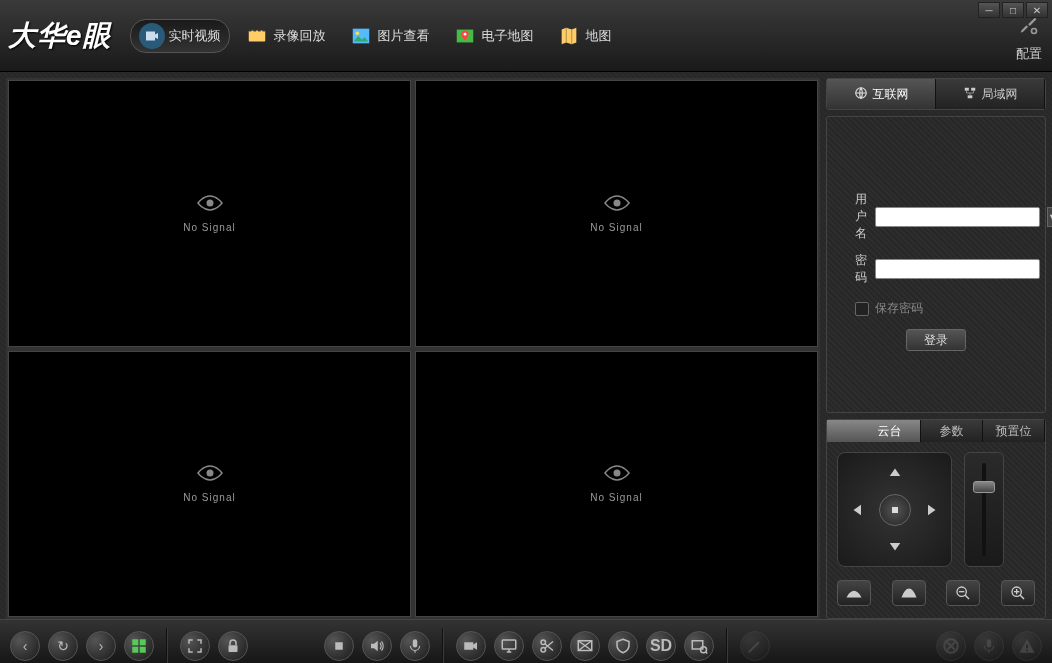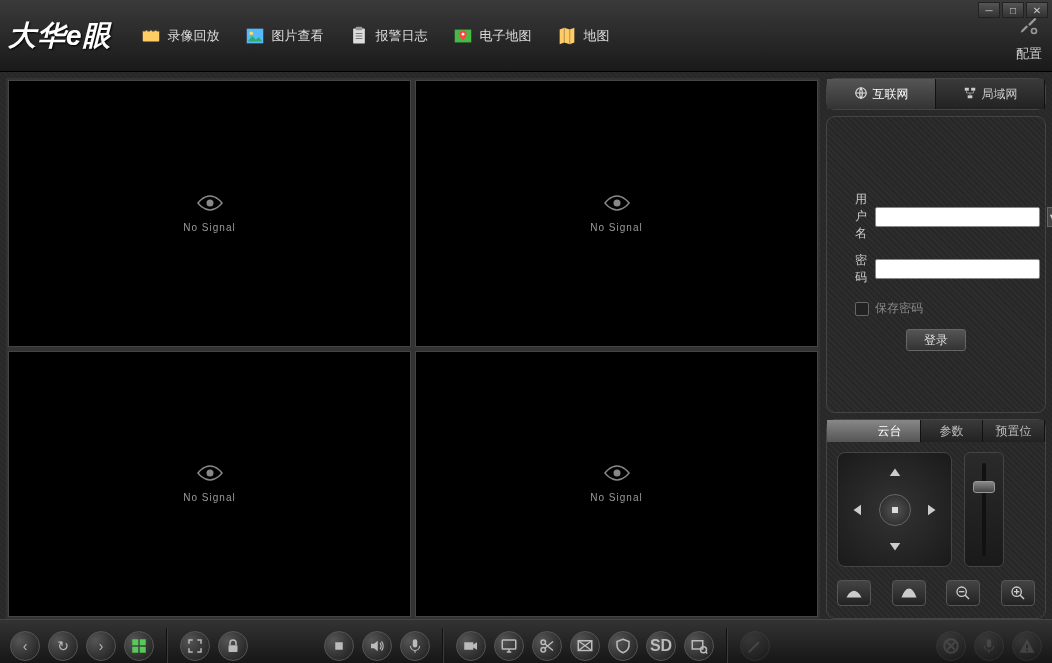--- a/index.html
+++ b/index.html
@@ -78,21 +78,21 @@
   color: #888;
 }
 .eye-icon { margin-bottom: 6px; opacity: 0.8; }
 .no-signal { font-size: 10px; letter-spacing: 1px; color: #9a9a9a; }
 .side {
   width: 220px; display: flex; flex-direction: column; gap: 6px;
 }
 .side-panel {
   background: #2a2a2a;
   background-image: repeating-linear-gradient(45deg, #2d2d2d 0 2px, #272727 2px 4px);
-  border: 1px solid #444; border-radius: 9px;
+  border: 1px solid #444; border-radius: 3px;
 }
 .net-tabs { display: flex; height: 30px; }
 .net-tab {
   flex: 1; display: flex; align-items: center; justify-content: center; gap: 5px;
   font-size: 12px; cursor: pointer; color: #ccc;
   background: linear-gradient(to bottom, #3a3a3a, #222);
   border-right: 1px solid #111;
 }
 .net-tab.active {
   background: linear-gradient(to bottom, #555, #333);
@@ -209,20 +209,28 @@
 .fbtn svg { width: 18px; height: 18px; }
 </style>
 </head>
 <body>
 
 <div class="titlebar">
   <div class="logo">
     <span>大华e眼</span>
   </div>
   <div class="nav">
+    <div class="nav-item active">
+      <span class="nav-icon" style="background:#2a5a7a;border-radius:50%;">
+        <svg viewBox="0 0 24 24" width="18" height="18" fill="#cde">
+            <path d="M4 6h12v12H4z M16 10l4-2v8l-4-2z"></path>
+          </svg>
+      </span>
+      <span>实时视频</span>
+    </div>
     <div class="nav-item">
       <span class="nav-icon">
         <svg viewBox="0 0 24 24" width="22" height="22" fill="#fc6">
             <rect x="3" y="6" width="18" height="12" rx="1"></rect>
             <rect x="3" y="4" width="3" height="3" fill="#333"></rect>
             <rect x="8" y="4" width="3" height="3" fill="#333"></rect>
             <rect x="13" y="4" width="3" height="3" fill="#333"></rect>
             <rect x="18" y="4" width="3" height="3" fill="#333"></rect>
           </svg>
       </span>
@@ -230,32 +238,20 @@
     </div>
     <div class="nav-item">
       <span class="nav-icon">
         <svg viewBox="0 0 24 24" width="22" height="22">
             <rect x="3" y="4" width="18" height="16" fill="#5bf"></rect>
             <circle cx="8" cy="9" r="2" fill="#fd5"></circle>
             <path d="M4 18l5-6 4 4 3-3 4 5z" fill="#3a6"></path>
           </svg>
       </span>
       <span>图片查看</span>
-    </div>
-    <div class="nav-item">
-      <span class="nav-icon">
-        <svg viewBox="0 0 24 24" width="20" height="20">
-            <rect x="5" y="3" width="14" height="18" rx="1" fill="#ddd"></rect>
-            <rect x="8" y="1" width="8" height="4" rx="1" fill="#999"></rect>
-            <line x1="8" y1="9" x2="16" y2="9" stroke="#666"></line>
-            <line x1="8" y1="12" x2="16" y2="12" stroke="#666"></line>
-            <line x1="8" y1="15" x2="16" y2="15" stroke="#666"></line>
-          </svg>
-      </span>
-      <span>报警日志</span>
     </div>
     <div class="nav-item">
       <span class="nav-icon">
         <svg viewBox="0 0 24 24" width="22" height="22">
             <rect x="3" y="5" width="18" height="14" fill="#4b4"></rect>
             <path d="M12 6a4 4 0 0 1 4 4c0 3-4 7-4 7s-4-4-4-7a4 4 0 0 1 4-4z" fill="#f44"></path>
             <circle cx="12" cy="10" r="1.5" fill="#fff"></circle>
           </svg>
       </span>
       <span>电子地图</span>

